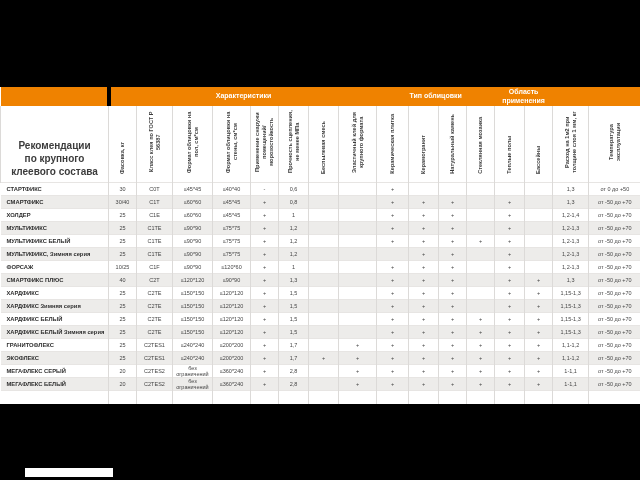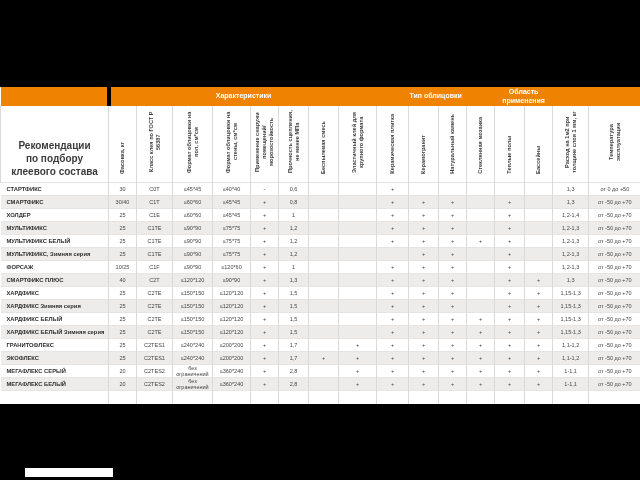--- a/index.html
+++ b/index.html
@@ -55,21 +55,21 @@
       <tr class="grp">
         <th class="corner-top"></th>
         <th colspan="8">Характеристики</th>
         <th colspan="4">Тип облицовки</th>
         <th colspan="2">Область применения</th>
         <th colspan="2"></th>
       </tr>
       <tr class="cols">
         <th class="corner-left">
           <span>Рекомендации</span><br>
-          <span>по подбору</span><br>
+          <span>по крупного</span><br>
           <span>клеевого состава</span>
         </th>
         <th><span class="vlabel">Фасовка, кг</span></th>
         <th><span class="vlabel">Класс клея по ГОСТ Р 56387</span></th>
         <th><span class="vlabel">Формат облицовки на пол, см*см</span></th>
         <th><span class="vlabel">Формат облицовки на стены, см*см</span></th>
         <th><span class="vlabel">Применение снаружи помещений/ морозостойкость</span></th>
         <th><span class="vlabel">Прочность сцепления, не менее МПа</span></th>
         <th><span class="vlabel">Беспылевая смесь</span></th>
         <th><span class="vlabel">Эластичный клей для крупного формата</span></th>

